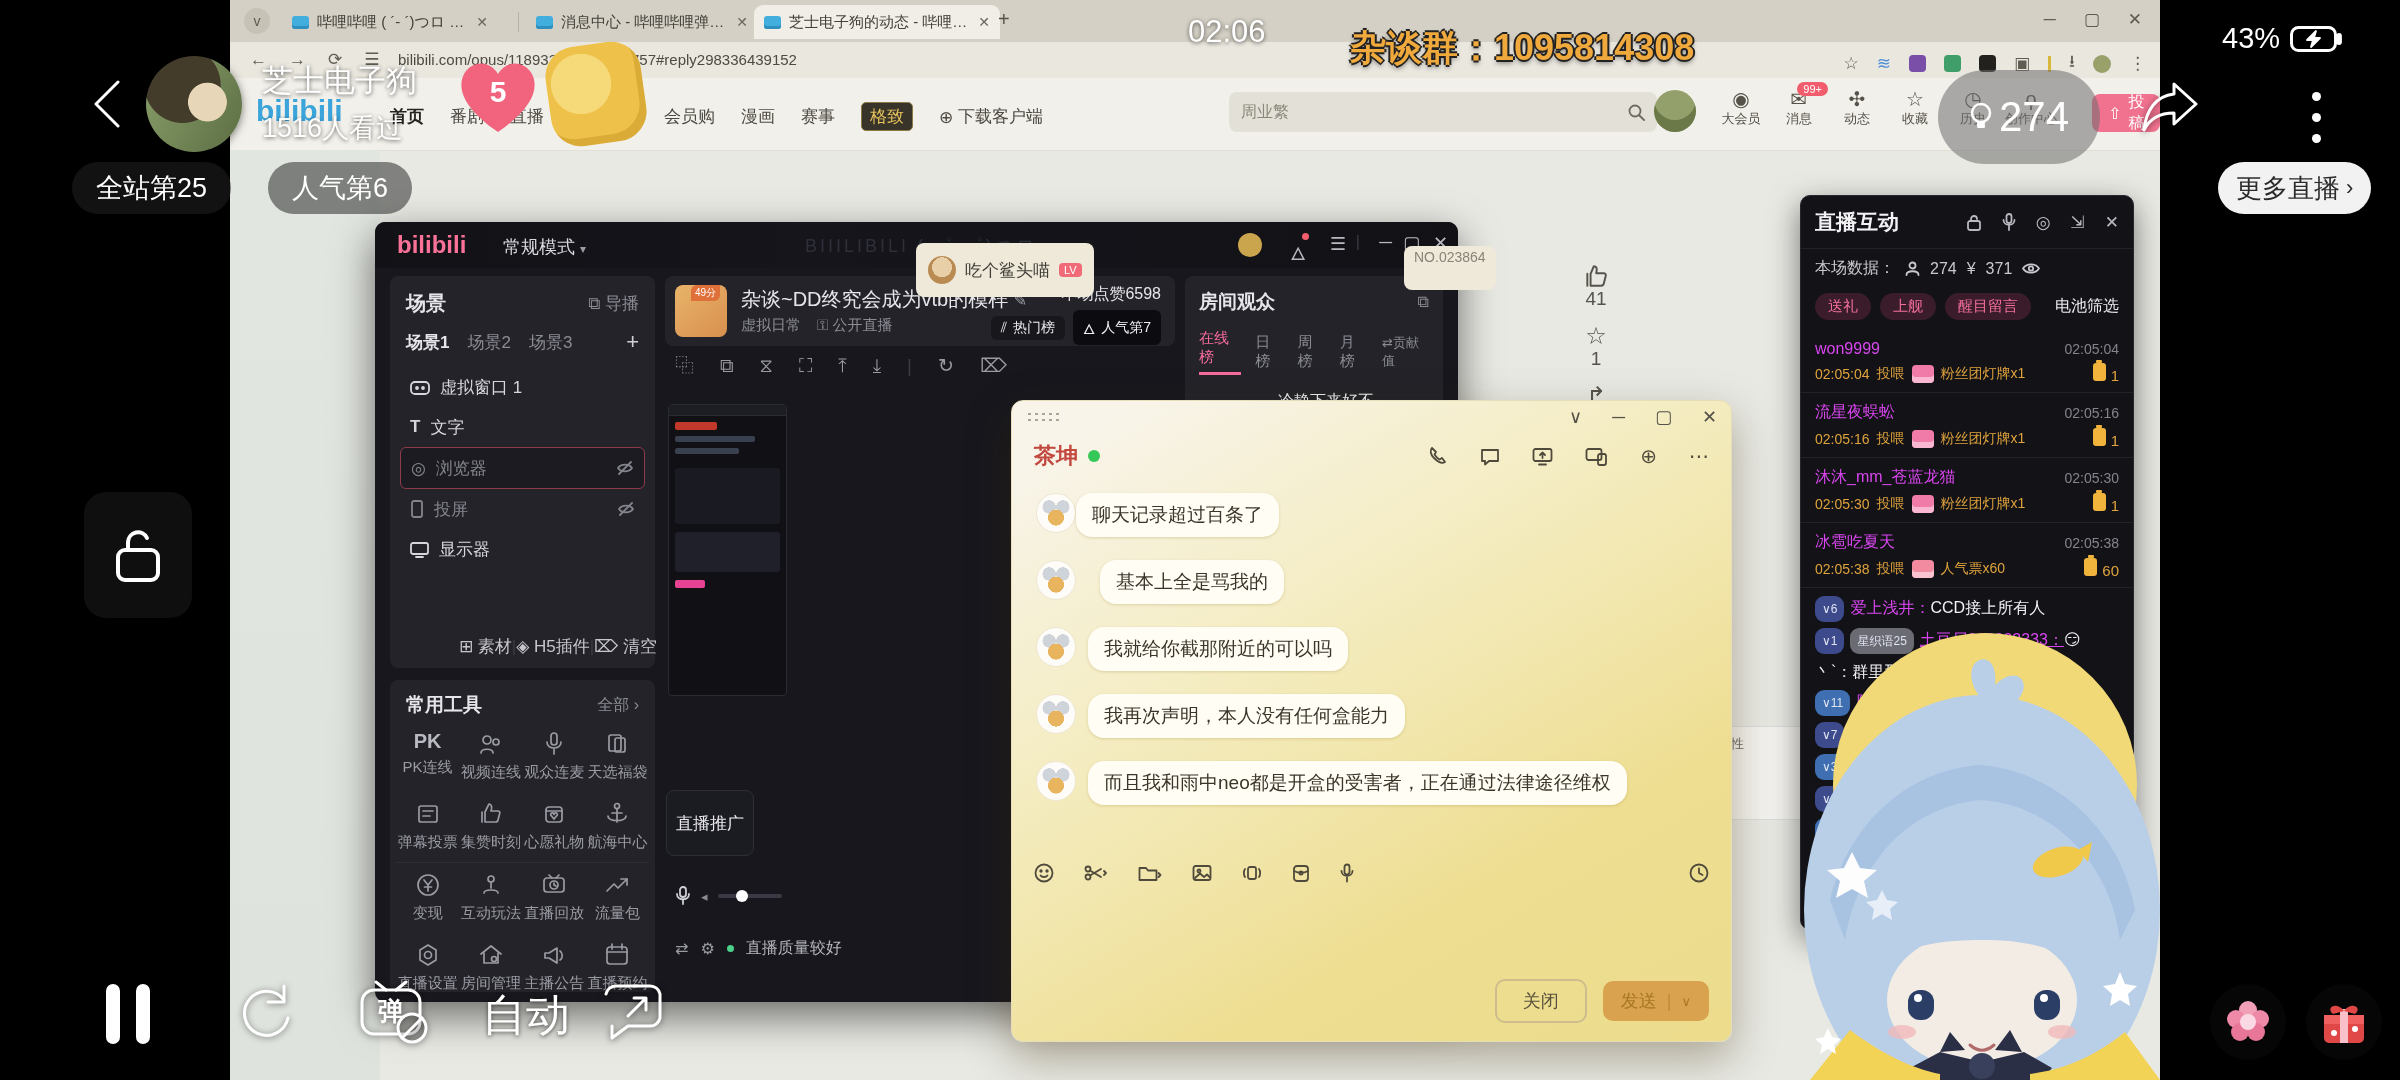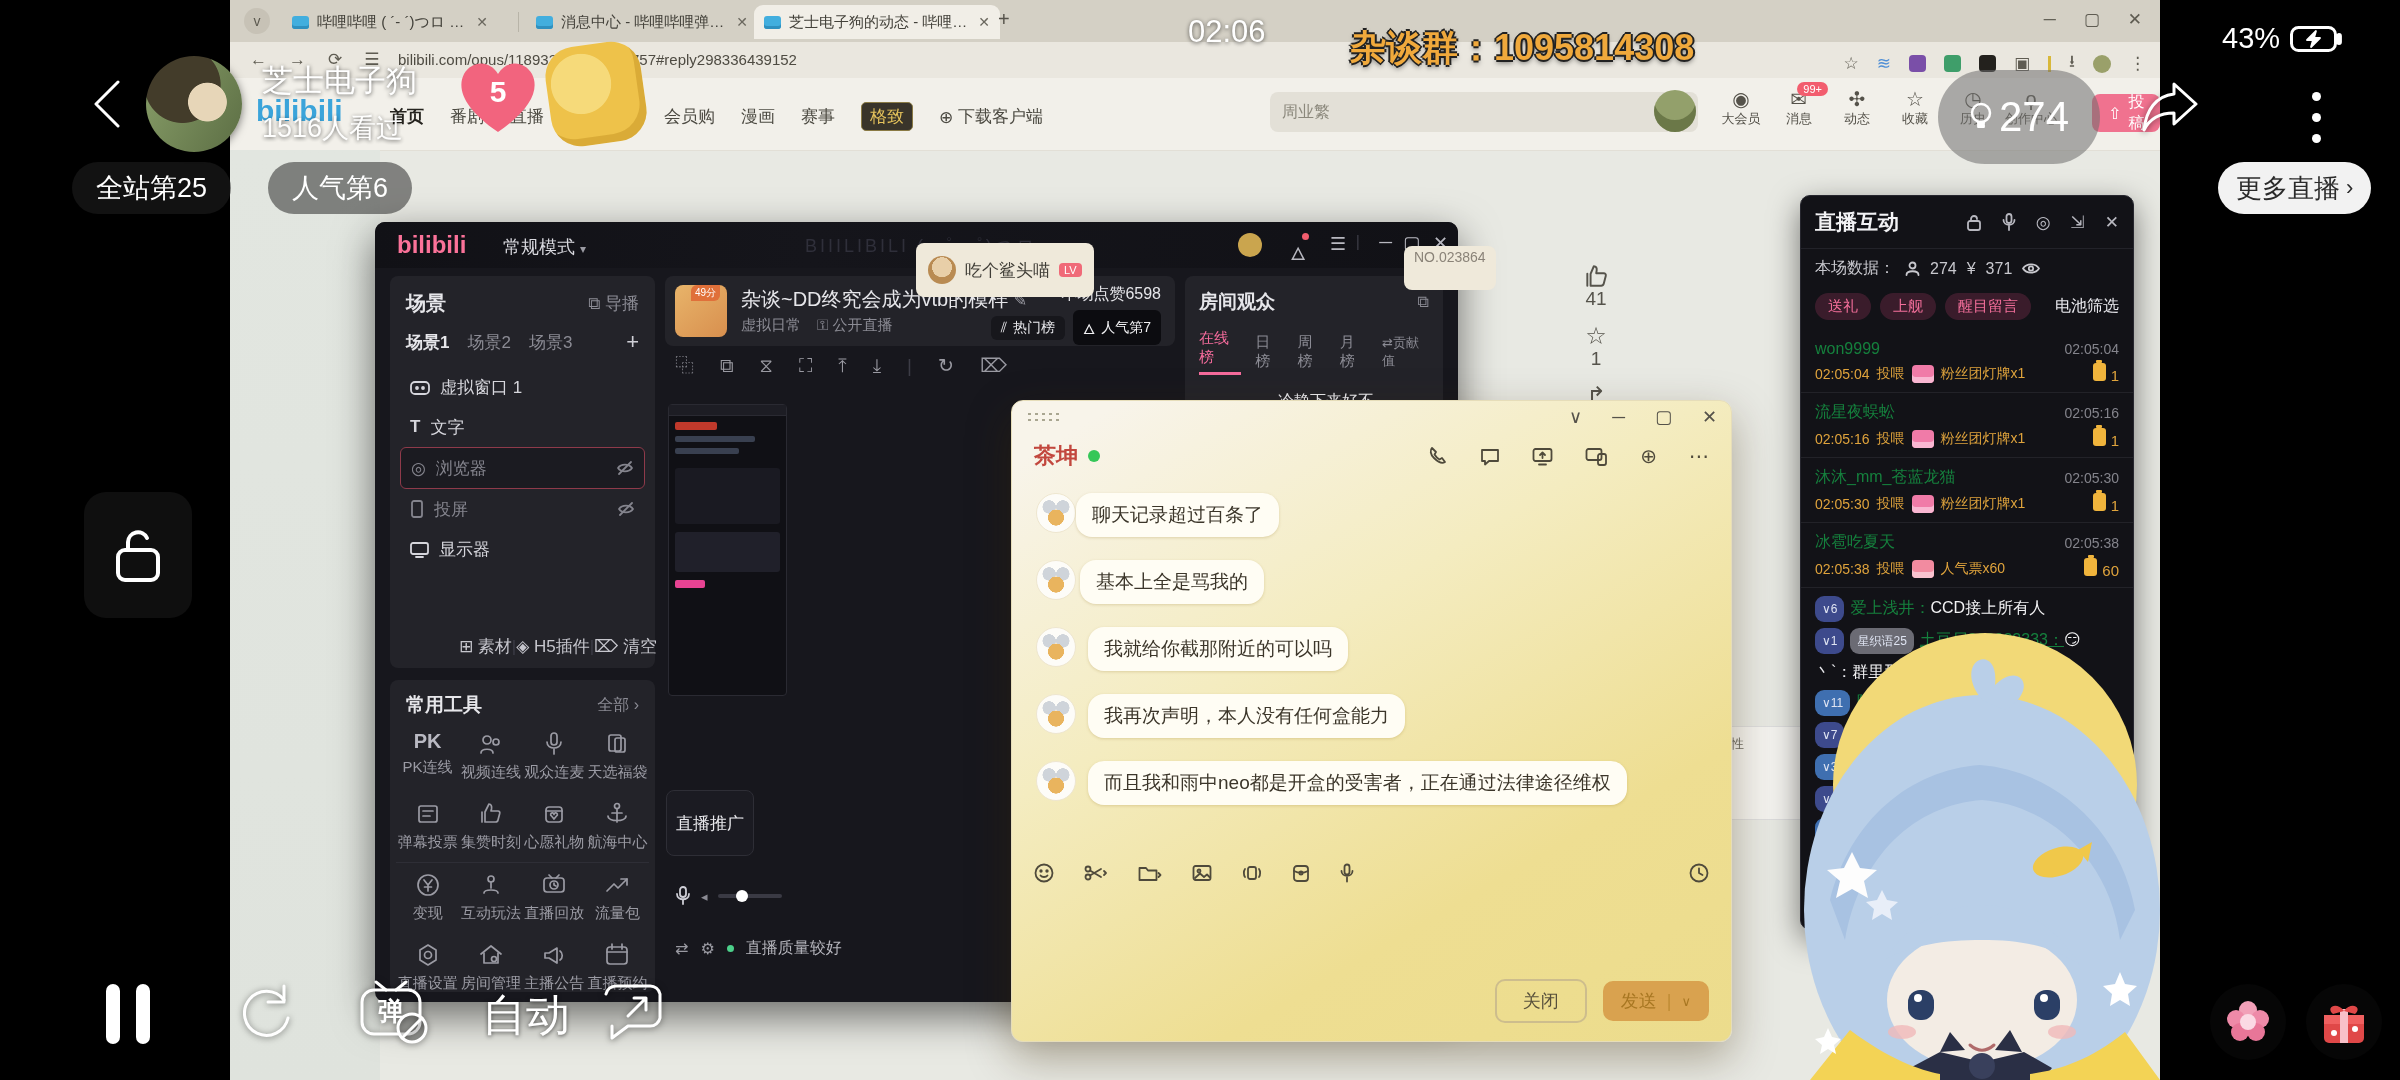--- a/index.html
+++ b/index.html
@@ -31,21 +31,21 @@
   .srcrow.off{color:#84848d;}
   .srcrow.sel{border:1px solid #8e3a4a;border-radius:6px;background:#1b1b21;}
   .toolgrid{display:grid;grid-template-columns:repeat(4,1fr);row-gap:4px;}
   .tool{display:flex;flex-direction:column;align-items:center;gap:5px;padding:8px 0 6px;color:#9b9ba4;font-size:15px;}
   .tool svg{width:28px;height:28px;stroke:#9b9ba4;fill:none;stroke-width:1.7;stroke-linecap:round;stroke-linejoin:round;}
   .chip{display:inline-flex;align-items:center;gap:6px;border-radius:6px;padding:3px 10px;font-size:14px;}
   
   .ix{left:1800px;top:195px;width:332px;height:733px;background:#121217;border:1px solid #26262e;
       border-radius:10px;display:flex;flex-direction:column;overflow:hidden;box-shadow:0 10px 30px rgba(0,0,0,.5);}
   .pill{background:rgba(244,80,140,.18);color:#f26e9a;border-radius:14px;padding:4px 13px;font-size:15px;}
-  .gold{color:#dfa33c;} .bluename{color:#15803d;}
+  .gold{color:#dfa33c;} .bluename{color:#d946ef;}
   .ixentry{padding:9px 14px 8px;border-bottom:1px solid #222228;}
   .lvchip{display:inline-flex;align-items:center;background:#3d4a8c;color:#dfe4f2;border-radius:9px;
           font-size:12px;padding:1px 7px;margin-right:6px;}
   .dmline{padding:3px 14px;font-size:16px;color:#f2f2f4;line-height:24px;white-space:nowrap;overflow:hidden;}
   .battery{display:inline-block;width:13px;height:18px;background:#f0b43c;border-radius:3px;position:relative;margin-right:5px;}
   .battery:before{content:"";position:absolute;top:-3px;left:3.5px;width:6px;height:3px;background:#f0b43c;border-radius:1px;}
   
   .qq{left:1011px;top:400px;width:719px;height:640px;border-radius:12px;
       background:linear-gradient(150deg,#f8f4ea 6%,#f4ecc0 38%,#eede92 72%,#ecdc8c 100%);
       box-shadow:0 16px 44px rgba(60,40,0,.35);display:flex;flex-direction:column;overflow:hidden;border:1px solid #e6ddb9;}
@@ -132,21 +132,21 @@
         <span class="nav-item">直播</span>
         <span class="nav-item">游戏中心</span>
         <span class="nav-item">会员购</span>
         <span class="nav-item">漫画</span>
         <span class="nav-item">赛事</span>
         <span class="nav-item" style="background:#39342a;color:#e6c35c;border-radius:5px;padding:2px 8px;border:1px solid #8a7a44;">格致</span>
         <span class="nav-item">
           <span class="si">⊕</span>
           <span>下载客户端</span></span>
       </div>
-      <div class="a searchbox" style="left:1040px;top:14px;width:404px;">
+      <div class="a searchbox" style="left:999px;top:14px;width:404px;">
         <span style="flex:1;">周业繁</span>
         <span class="si" style="color:#6d6a5f;">
           <svg width="18" height="18" viewBox="0 0 18 18">
               <circle cx="8" cy="8" r="5.5"></circle>
               <line x1="12.5" y1="12.5" x2="17" y2="17"></line>
             </svg>
         </span>
       </div>
       <div class="a" style="left:1424px;top:12px;width:42px;height:42px;border-radius:50%;background:#93a06b;
            box-shadow:inset 0 -12px 0 rgba(60,70,30,.45);"></div>
@@ -701,21 +701,21 @@
         <span>⊕</span>
         <span>⋯</span>
       </span>
     </div>
 
     <div style="flex:1;padding:10px 24px 0;display:flex;flex-direction:column;gap:23px;overflow:hidden;">
       <div class="flex" style="gap:0;align-items:flex-start;">
         <span class="msgav"></span>
         <span class="bubble">聊天记录超过百条了</span>
       </div>
-      <div class="flex" style="gap:4px;align-items:flex-start;">
+      <div class="flex" style="gap:24px;align-items:flex-start;">
         <span class="msgav"></span>
         <span class="bubble">基本上全是骂我的</span>
       </div>
       <div class="flex" style="gap:12px;align-items:flex-start;">
         <span class="msgav"></span>
         <span class="bubble">我就给你截那附近的可以吗</span>
       </div>
       <div class="flex" style="gap:12px;align-items:flex-start;">
         <span class="msgav"></span>
         <span class="bubble">我再次声明，本人没有任何盒能力</span>

